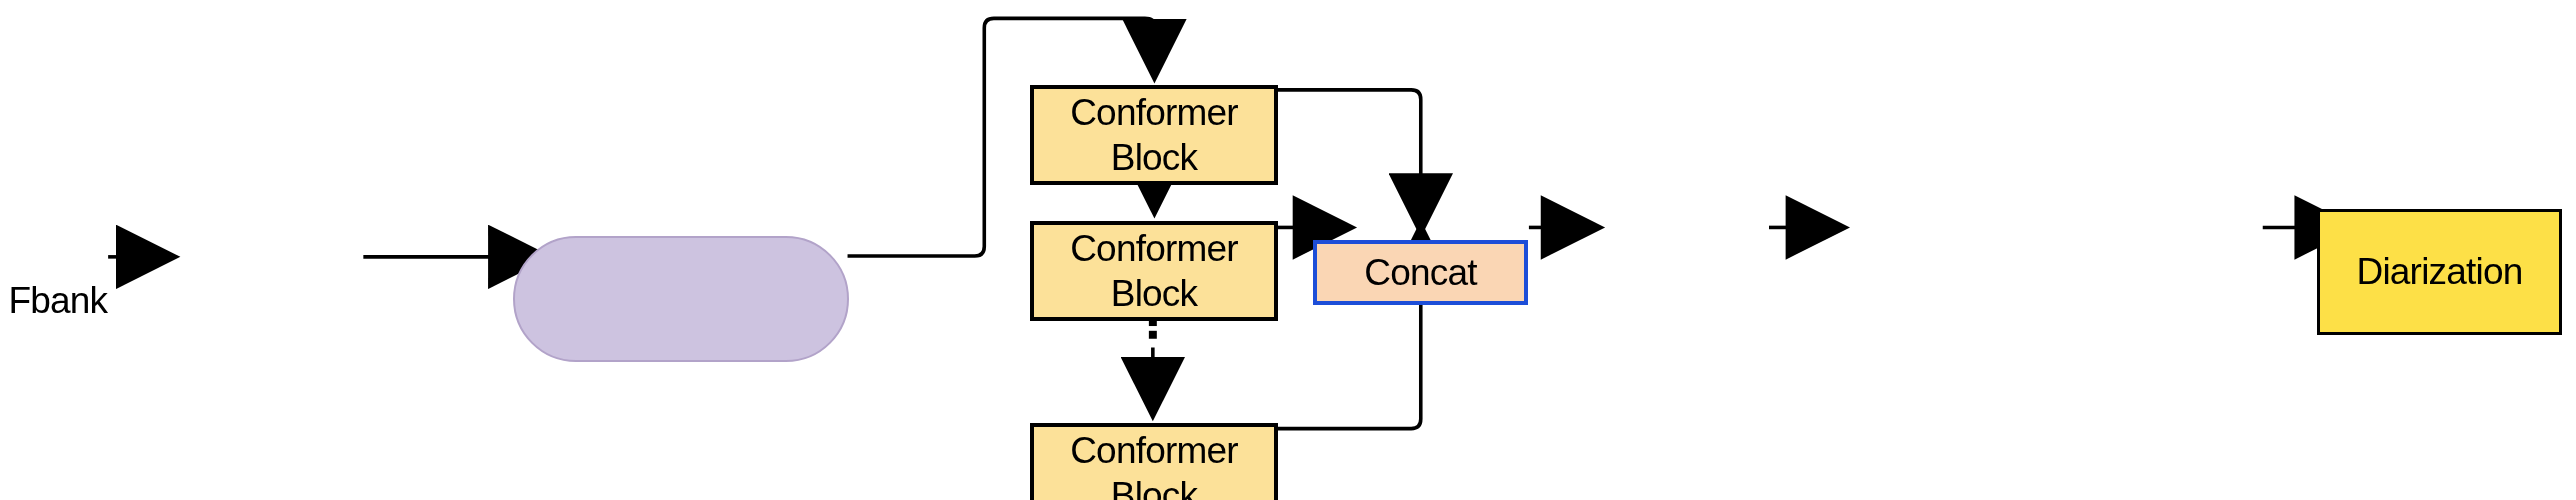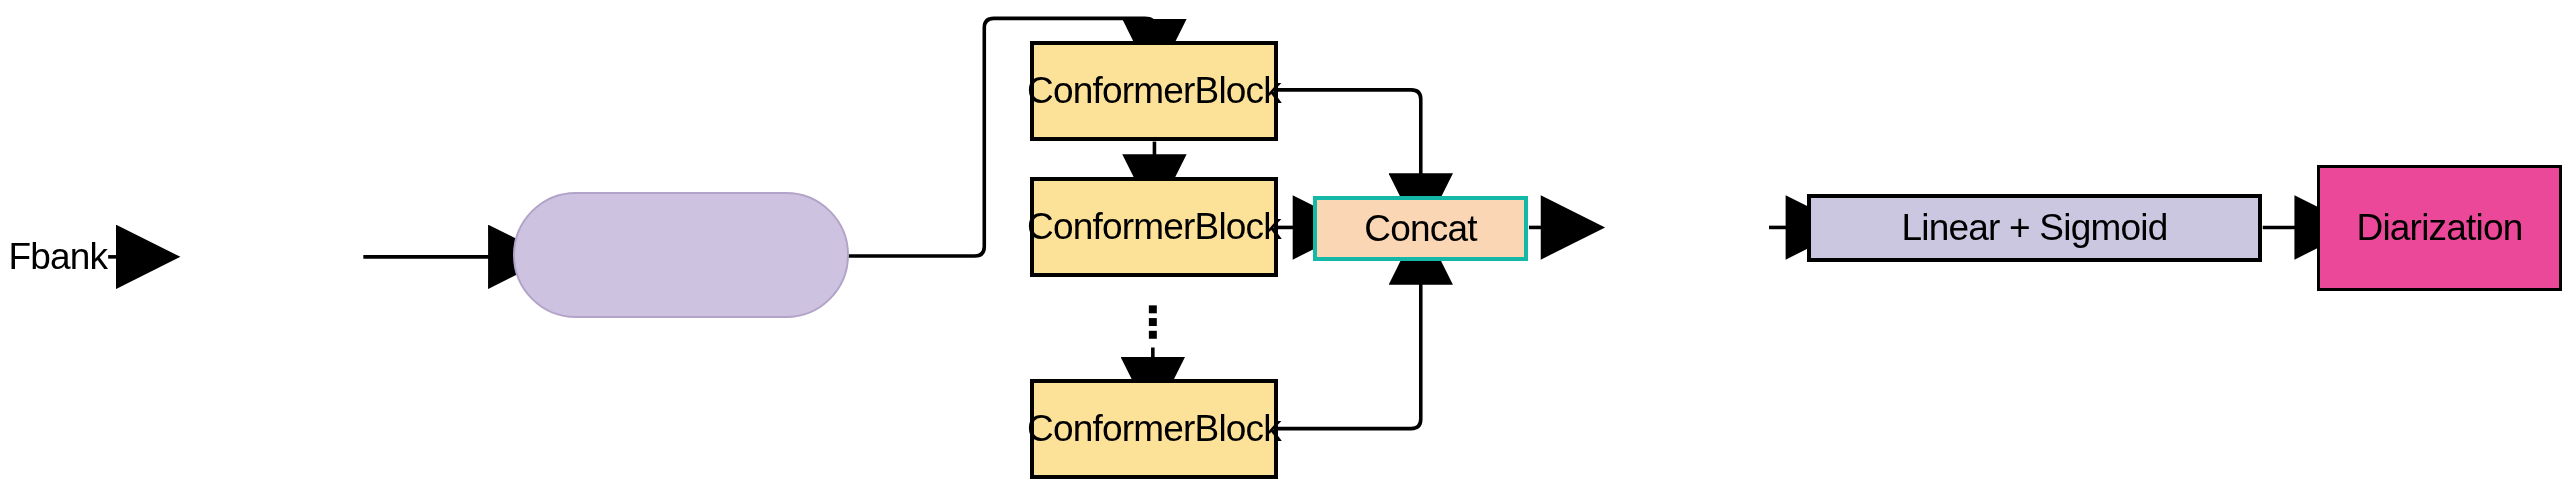--- a/index.html
+++ b/index.html
@@ -14,61 +14,62 @@
   }
   .wires {
     position: absolute;
     left: 0; top: 0;
     width: 2576px; height: 501px;
   }
   .node {
     position: absolute;
     box-sizing: border-box;
     display: flex;
-    flex-direction: row;
+    flex-direction: column;
     align-items: center;
     justify-content: center;
     text-align: center;
     font-size: 37px;
     letter-spacing: -0.8px;
     line-height: 1.22;
     white-space: nowrap;
+    margin-top: 44px;
   }
   .plain-label { border: none; background: transparent; }
 
   .n-specaugment {
     left: 137px; top: 223px; width: 223px; height: 68px;
     background: #9CBB61; border: 2.4px solid #B5A5CB; border-radius: 34px;
   }
   .n-subsampling {
     left: 513px; top: 192px; width: 336px; height: 126px;
     background: #CDC3E0; border: 2.4px solid #B2A3C9; border-radius: 63px;
   }
   .n-conformer {
     left: 1030px; width: 248px; height: 100px;
     background: #FCE199; border: 4px solid #000000;
   }
   .n-conf-1 { top: 41px; }
   .n-conf-2 { top: 177px; }
   .n-conf-n { top: 379px; }
   .n-concat {
     left: 1313px; top: 196px; width: 215px; height: 65px;
-    background: #FAD6B4; border: 4px solid #14b8a6;
+    background: #FAD6B4; border: 4px solid #1d4ed8;
   }
   .n-layernorm {
     left: 1562px; top: 177px; width: 206px; height: 101px;
     background: #DDB2B0; border: 4px solid #000000;
   }
   .n-linear {
     left: 1807px; top: 194px; width: 455px; height: 68px;
     background: #CCC7E1; border: 4px solid #000000;
   }
   .n-outputs {
     left: 2317px; top: 165px; width: 245px; height: 126px;
-    background: #ec4899; border: 3.2px solid #000000;
+    background: #fde047; border: 3.2px solid #000000;
   }
   .n-fbank {
     left: 6.4px; top: 233px; width: 103px; height: 48px;
   }
 </style>
 </head>
 <body>
 
 <div class="canvas">
 
@@ -129,22 +130,19 @@
   <div class="node n-conformer n-conf-n">
     <span>Conformer</span>
     <span>Block</span>
   </div>
 
   <div class="node n-concat">
     <span>Concat</span>
   </div>
 
 
-  <div class="node n-linear">
-    <span>Linear + Sigmoid</span>
-  </div>
 
   <div class="node n-outputs">
     <span>Diarization</span>
   </div>
 
 </div>
 
 
 </body></html>

